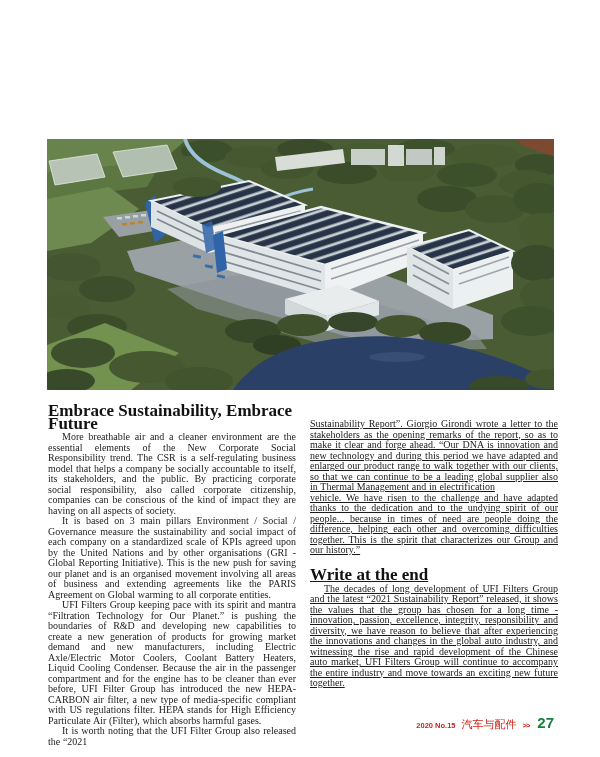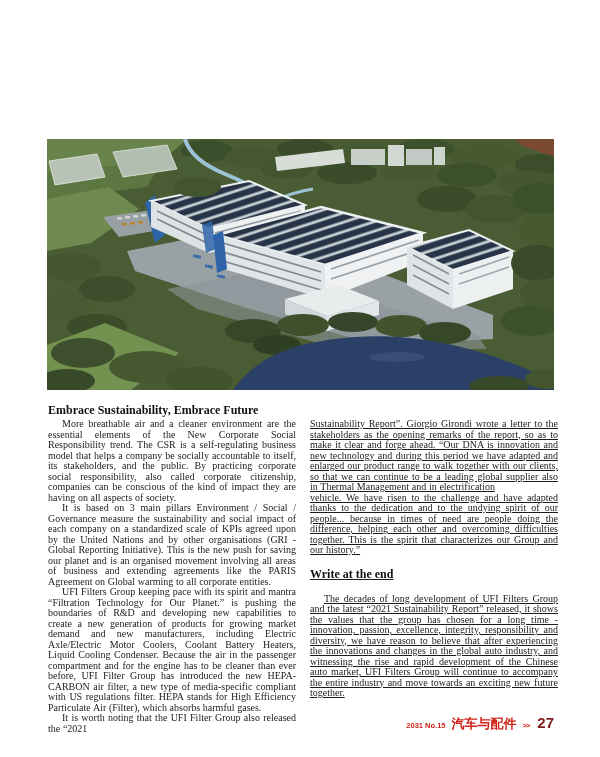--- a/index.html
+++ b/index.html
@@ -5,29 +5,29 @@
   html,body{margin:0;padding:0;background:#ffffff;}
   .page{position:relative;width:600px;height:757px;background:#ffffff;overflow:hidden;
         font-family:"Liberation Serif", serif;color:#1b1b1b;}
   .photo{position:absolute;left:47px;top:139px;width:507px;height:251px;overflow:hidden;}
   .photo svg{display:block;}
   .cols{position:absolute;left:48px;top:404px;width:510px;display:flex;gap:14px;}
   .col{width:248px;}
   .col p{margin:0;font-size:10px;line-height:10.5px;text-align:justify;
          text-justify:inter-word;word-spacing:0.2px;}
   .col p.indent{text-indent:14px;}
-  h2.art{margin:0 0 2px 0;font-size:12px;line-height:13px;font-weight:bold;color:#111;}
+  h2.art{margin:0 0 2px 0;font-size:17px;line-height:13px;font-weight:bold;color:#111;}
   .col-right{padding-top:15px;text-decoration:underline;}
-  h2.art.second{margin:12px 0 13px 0;}
+  h2.art.second{margin:12px 0 3px 0;}
   .footer{position:absolute;right:46px;top:714px;display:flex;align-items:baseline;gap:6px;
           font-family:"Liberation Sans", sans-serif;}
   .footer .issue{font-size:7.5px;font-weight:bold;}
-  .footer .mag{font-size:13px;font-weight:bold;}
+  .footer .mag{font-size:11px;font-weight:normal;}
   .footer .arrows{font-size:7.5px;font-weight:bold;letter-spacing:-1px;}
-  .footer .pageno{font-size:15px;font-weight:bold;color:#7f1d1d;margin-left:2px;}
+  .footer .pageno{font-size:15px;font-weight:bold;color:#15803d;margin-left:2px;}
 </style>
 </head>
 <body>
 
 <div class="page">
 
   <div class="photo">
     <svg viewBox="0 0 507 251" width="507" height="251" preserveAspectRatio="none">
       <defs>
         <pattern id="solar" width="9" height="9" patternUnits="userSpaceOnUse" patternTransform="rotate(-18)">
@@ -173,19 +173,19 @@
     </div>
     <div class="col col-right">
       <p>Sustainability Report”. Giorgio Girondi wrote a letter to the stakeholders as the opening remarks of the report, so as to make it clear and forge ahead. “Our DNA is innovation and new technology and during this period we have adapted and enlarged our product range to walk together with our clients, so that we can continue to be a leading global supplier also in Thermal Management and in electrification</p>
       <p>vehicle. We have risen to the challenge and have adapted thanks to the dedication and to the undying spirit of our people... because in times of need are people doing the difference, helping each other and overcoming difficulties together. This is the spirit that characterizes our Group and our history.”</p>
       <h2 class="art second">Write at the end</h2>
       <p class="indent">The decades of long development of UFI Filters Group and the latest “2021 Sustainability Report” released, it shows the values that the group has chosen for a long time - innovation, passion, excellence, integrity, responsibility and diversity, we have reason to believe that after experiencing the innovations and changes in the global auto industry, and witnessing the rise and rapid development of the Chinese auto market, UFI Filters Group will continue to accompany the entire industry and move towards an exciting new future together.</p>
     </div>
   </div>
 
   <div class="footer">
-    <span class="issue" style="color: rgb(207, 35, 24);">2031 No.15</span>
+    <span class="issue" style="color: rgb(207, 35, 24);">2020 No.15</span>
     <span class="mag" style="color: rgb(207, 35, 24);">汽车与配件</span>
     <span class="arrows" style="color: rgb(207, 35, 24);">&gt;&gt;</span>
     <span class="pageno">27</span>
   </div>
 
 </div>
 
 </body></html>

